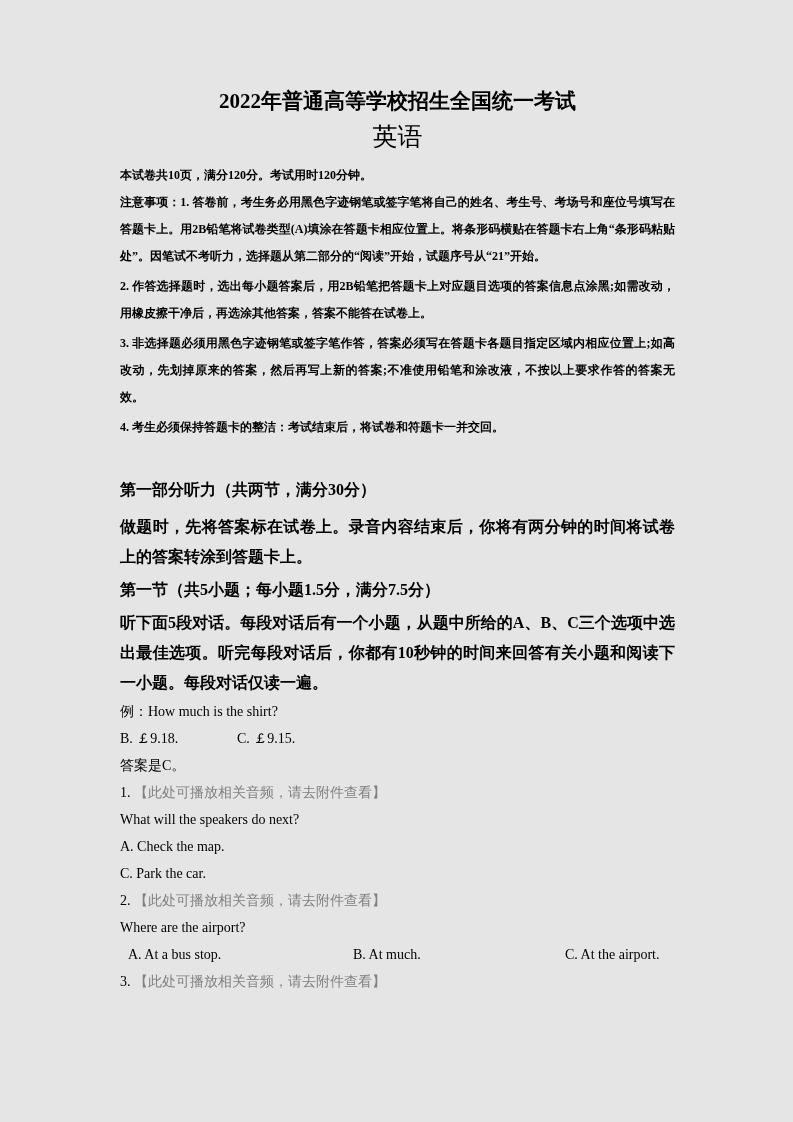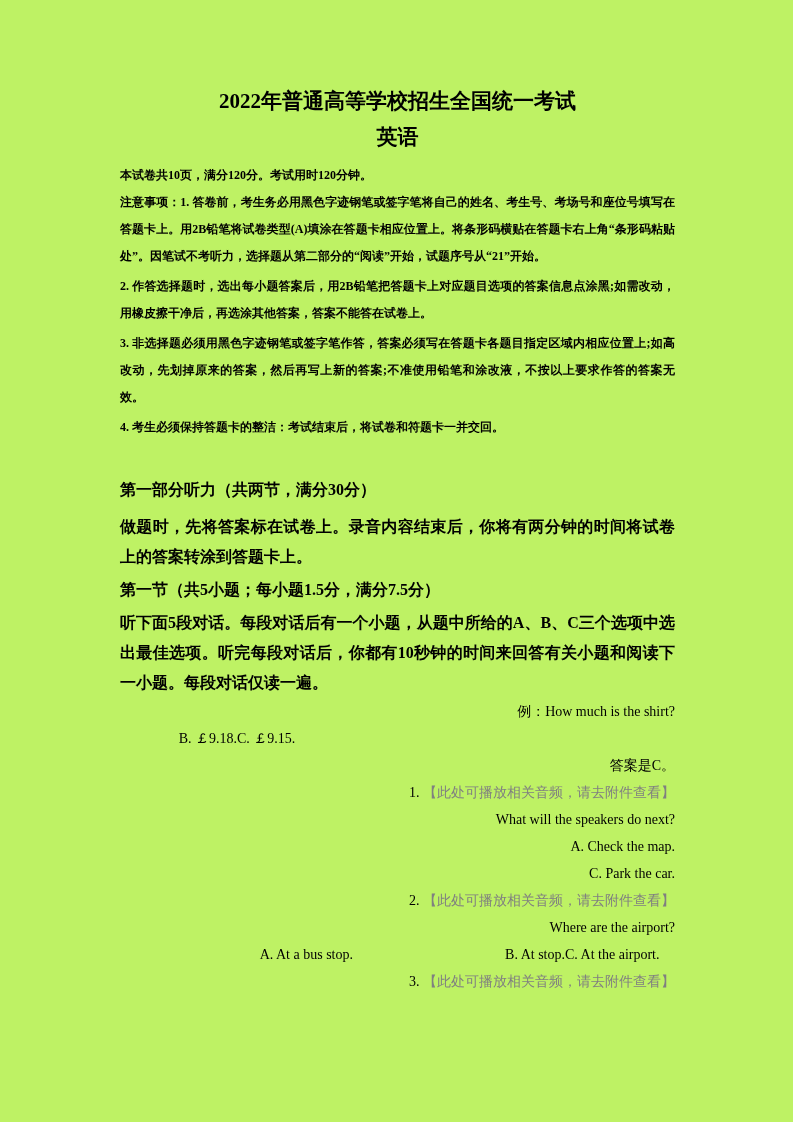--- a/index.html
+++ b/index.html
@@ -5,37 +5,37 @@
   html, body {
     margin: 0;
     padding: 0;
     background: #ffffff;
   }
   .page {
     position: relative;
     width: 793px;
     height: 1122px;
     margin: 0 auto;
-    background: #bef264;
+    background: #e5e5e5;
     box-sizing: border-box;
     padding: 86px 118px 40px 120px;
     font-family: "Liberation Serif", "DejaVu Serif", serif;
     color: #000000;
     overflow: hidden;
   }
   .title {
     font-size: 21px;
     font-weight: bold;
     text-align: center;
     margin: 0 0 6px 0;
     line-height: 30px;
   }
   .subtitle {
-    font-size: 21px;
-    font-weight: bold;
+    font-size: 25px;
+    font-weight: normal;
     text-align: center;
     margin: 0 0 10px 0;
     line-height: 30px;
   }
   .p-bold {
     font-size: 12px;
     font-weight: bold;
     line-height: 27px;
     text-align: justify;
     margin: 0;
@@ -48,21 +48,20 @@
     margin: 0;
   }
   .mt-part { margin-top: 34px; }
   .mt-sm   { margin-top: 7px; }
   .mt-xs   { margin-top: 3px; }
   .p-en {
     font-size: 14px;
     font-weight: normal;
     line-height: 27px;
     margin: 0;
-    text-align: right;
   }
   .gray {
     color: #808080;
   }
   .opt-row {
     display: flex;
     align-items: baseline;
   }
   .ex-a { display: inline-block; width: 140px; }
   .ex-b { display: inline-block; width: 117px; }
@@ -108,21 +107,21 @@
   <p class="p-en">C. Park the car.</p>
 
   <p class="p-en">
     <span class="num">2.</span>
     <span class="gray">【此处可播放相关音频，请去附件查看】</span>
   </p>
   <p class="p-en">Where are the airport?</p>
 
   <p class="p-en opt-row">
     <span class="q2-a">A. At a bus stop.</span>
-    <span class="q2-b">B. At stop.</span>
+    <span class="q2-b">B. At much.</span>
     <span>C. At the airport.</span>
   </p>
 
   <p class="p-en">
     <span class="num">3.</span>
     <span class="gray">【此处可播放相关音频，请去附件查看】</span>
   </p>
 
 </div>
 

